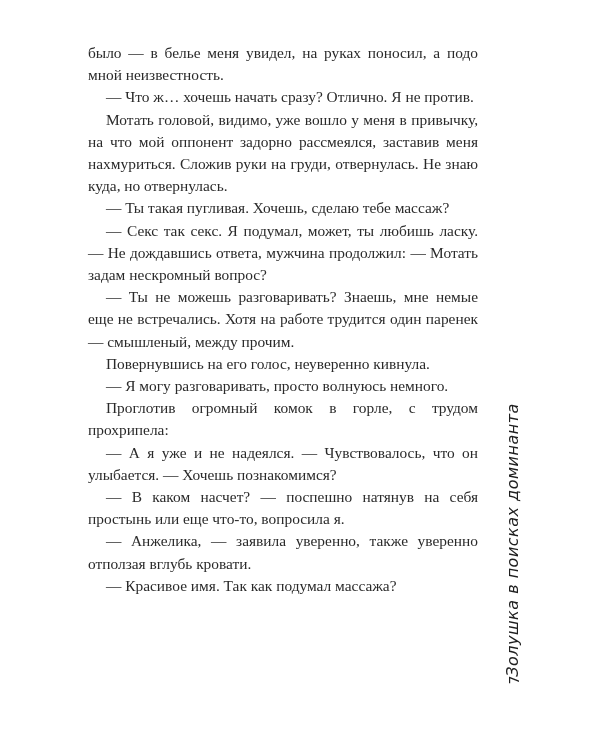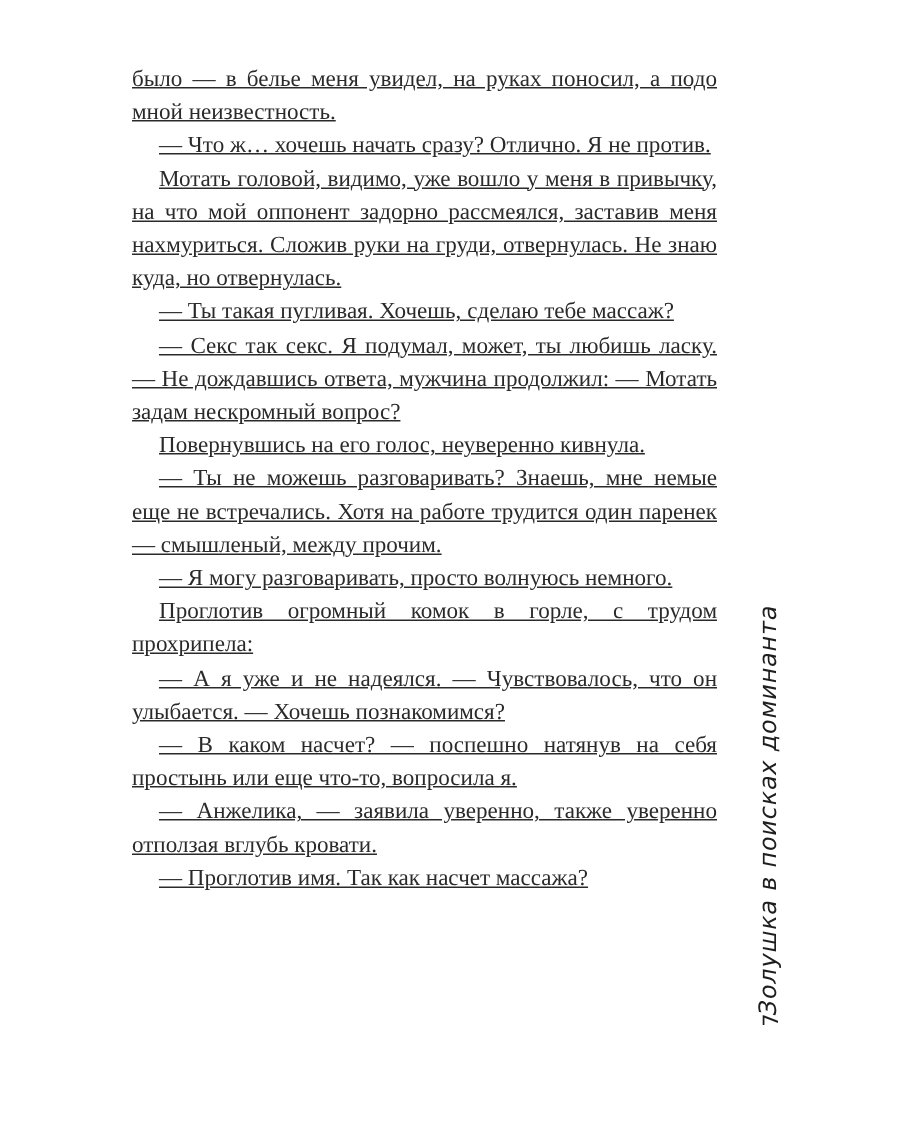--- a/index.html
+++ b/index.html
@@ -5,21 +5,20 @@
   html, body { margin: 0; padding: 0; }
   body {
     width: 600px; height: 750px; background: #ffffff; position: relative; overflow: hidden;
     font-family: "Liberation Serif", "DejaVu Serif", serif;
     color: #2a2a2a;
   }
   .page-text {
     position: absolute; left: 88px; top: 42px; width: 390px;
     font-size: 15.4px; line-height: 22.2px;
     text-align: justify;
-    text-decoration: underline;
   }
   .page-text p { margin: 0; text-indent: 18px; }
   .page-text p.noindent { text-indent: 0; }
   .side-title {
     position: absolute; left: 500px; top: 405px; width: 24px; height: 270px;
   }
   .side-title span {
     position: absolute; left: 50%; top: 50%;
     transform: translate(-50%, -50%) rotate(-90deg);
     white-space: nowrap;
@@ -35,28 +34,28 @@
 </style>
 </head>
 <body>
 
 <div class="page-text">
   <p class="noindent">было — в белье меня увидел, на руках поносил, а подо мной неизвестность.</p>
   <p>— Что ж… хочешь начать сразу? Отлично. Я не против.</p>
   <p>Мотать головой, видимо, уже вошло у меня в привычку, на что мой оппонент задорно рассмеялся, заставив меня нахмуриться. Сложив руки на груди, отвернулась. Не знаю куда, но отвернулась.</p>
   <p>— Ты такая пугливая. Хочешь, сделаю тебе массаж?</p>
   <p>— Секс так секс. Я подумал, может, ты любишь ласку. — Не дождавшись ответа, мужчина продолжил: — Мотать задам нескромный вопрос?</p>
+  <p>— Ты не можешь разговаривать? Знаешь, мне немые еще не встречались. Хотя на работе трудится один паренек — смышленый, между прочим.</p>
   <p>Повернувшись на его голос, неуверенно кивнула.</p>
-  <p>— Ты не можешь разговаривать? Знаешь, мне немые еще не встречались. Хотя на работе трудится один паренек — смышленый, между прочим.</p>
   <p>— Я могу разговаривать, просто волнуюсь немного.</p>
   <p>Проглотив огромный комок в горле, с трудом прохрипела:</p>
   <p>— А я уже и не надеялся. — Чувствовалось, что он улыбается. — Хочешь познакомимся?</p>
   <p>— В каком насчет? — поспешно натянув на себя простынь или еще что-то, вопросила я.</p>
   <p>— Анжелика, — заявила уверенно, также уверенно отползая вглубь кровати.</p>
-  <p>— Проглотив имя. Так как насчет массажа?</p>
+  <p>— Красивое имя. Так как подумал массажа?</p>
 </div>
 
 <div class="side-title">
   <span>Золушка в поисках доминанта</span>
 </div>
 
 <div class="page-num">
   <span>7</span>
 </div>
 

